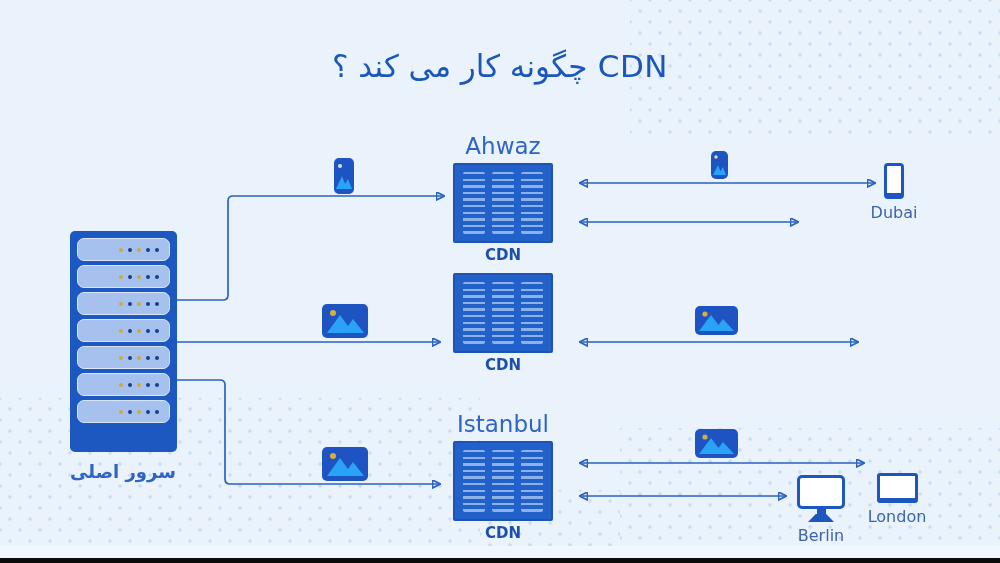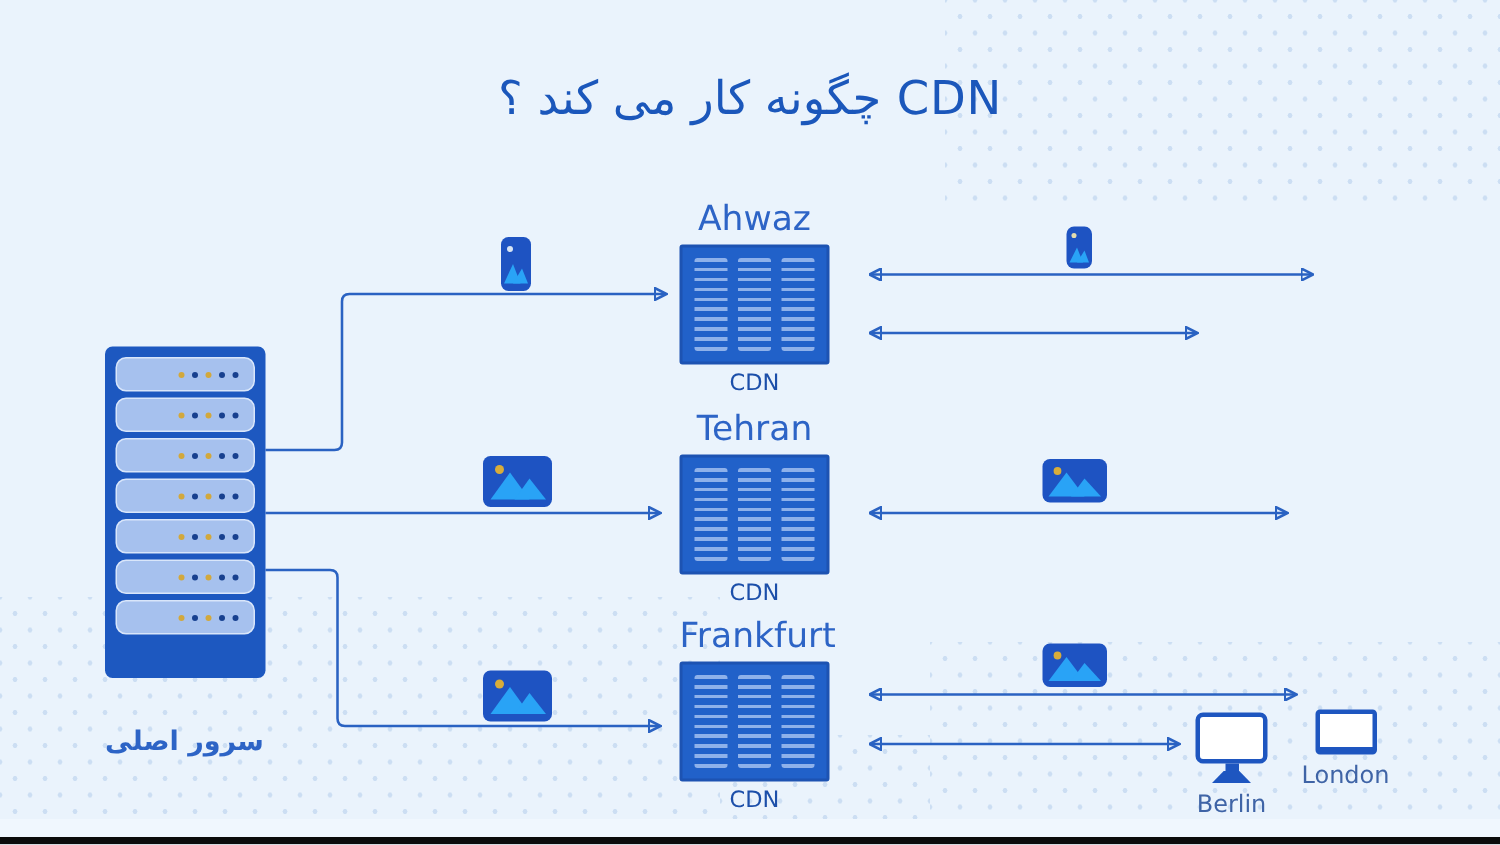--- a/index.html
+++ b/index.html
@@ -43,38 +43,38 @@
     height:23px;margin:4px 7px 0;background:var(--slot-blue,#a6c1ee);
     border:1px solid #d9e6fa;border-radius:7px;box-sizing:border-box;
     display:flex;align-items:center;justify-content:flex-end;
     gap:5px;padding-right:10px;
   }
   .slot:first-child{margin-top:7px;}
   .led{width:4px;height:4px;border-radius:50%;display:block;}
   .led-gold{background:var(--led-gold,#d2a83c);}
   .led-navy{background:var(--led-navy,#17408f);}
   .server-label{
-    position:absolute;left:38px;top:484px;width:170px;text-align:center;
+    position:absolute;left:38px;top:461px;width:170px;text-align:center;
     font-size:18px;font-weight:bold;color:var(--city-blue,#2d64c6);z-index:3;
   }
 
   
   .cdn-city{position:absolute;left:453px;width:100px;text-align:center;z-index:3;}
   .city-name{font-size:23px;color:var(--city-blue,#2d64c6);height:30px;line-height:26px;}
   .cdn-box{
     height:80px;background:var(--node-blue,#2161c9);
     border:2px solid #1d53b2;border-radius:2px;box-sizing:border-box;
     display:flex;gap:7px;padding:7px 8px;
   }
   .cdn-col{
     flex:1;border-radius:2px;
     background-image:repeating-linear-gradient(to bottom,
       var(--stripe-blue,#8eb1ea) 0 2.4px, transparent 2.4px 6.6px);
   }
-  .cdn-tag{margin-top:3px;font-size:15px;font-weight:normal;color:var(--cdn-tag,#1c4fa9);}
+  .cdn-tag{margin-top:3px;font-size:15px;font-weight:bold;color:var(--cdn-tag,#1c4fa9);}
 
   
   .device{position:absolute;width:60px;text-align:center;z-index:3;}
   .dev-label{margin-top:4px;font-size:16px;color:var(--label-muted,#3f64a6);}
   .phone{
     width:20px;height:36px;margin:0 auto;background:#fff;border-radius:4px;
     border:3px solid var(--icon-stroke,#1e56c0);border-bottom-width:6px;box-sizing:border-box;
   }
   .tab-portrait{
     width:31px;height:43px;margin:0 auto;background:#fff;border-radius:3px;
@@ -191,30 +191,29 @@
   <div class="cdn-city" style="top:133px;">
     <div class="city-name">Ahwaz</div>
     <div class="cdn-box">
         <div class="cdn-col"></div>
         <div class="cdn-col"></div>
         <div class="cdn-col"></div>
       </div>
     <div class="cdn-tag">CDN</div>
   </div>
   <div class="cdn-city" style="top:273px;">
-    <div class="city-name">Tehran</div>
     <div class="cdn-box">
         <div class="cdn-col"></div>
         <div class="cdn-col"></div>
         <div class="cdn-col"></div>
       </div>
     <div class="cdn-tag">CDN</div>
   </div>
   <div class="cdn-city" style="top:411px;">
-    <div class="city-name">Frankfurt</div>
+    <div class="city-name">Istanbul</div>
     <div class="cdn-box">
         <div class="cdn-col"></div>
         <div class="cdn-col"></div>
         <div class="cdn-col"></div>
       </div>
     <div class="cdn-tag">CDN</div>
   </div>
 
   <div class="photo" style="left:334px;top:158px;width:20px;height:36px;">
     <svg width="20" height="36" viewBox="0 0 20 36">
@@ -252,20 +251,24 @@
     </svg>
   </div>
   <div class="photo" style="left:695px;top:429px;width:43px;height:29px;">
     <svg width="43" height="29" viewBox="0 0 43 29">
       <polygon points="4,25 16,9 28,25" fill="var(--azure,#29a3f6)"></polygon>
       <polygon points="19,25 28,13 39,25" fill="var(--azure,#29a3f6)"></polygon>
       <circle cx="10" cy="8" r="2.6" fill="var(--sun,#d8ad3a)"></circle>
     </svg>
   </div>
 
+  <div class="device" style="left:864px;top:163px;">
+    <div class="phone"></div>
+    <div class="dev-label">Dubai</div>
+  </div>
   <div class="device" style="left:867px;top:444px;margin-top:29px;">
     <div class="tab-landscape"></div>
     <div class="dev-label">London</div>
   </div>
   <div class="device" style="left:791px;top:475px;">
     <div>
       <div class="mon-screen small"></div>
         <div class="mon-neck"></div>
         <div class="mon-base"></div>
     </div>

